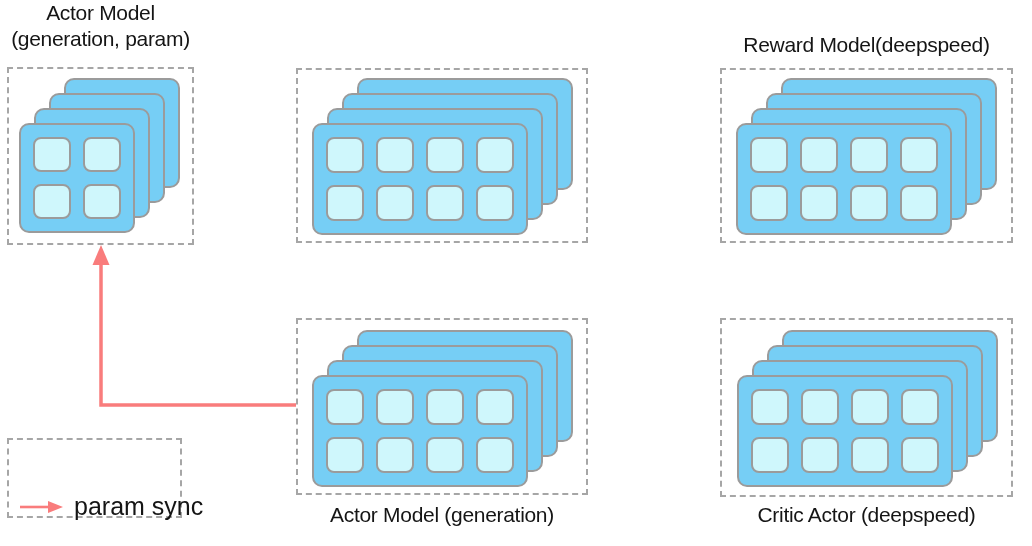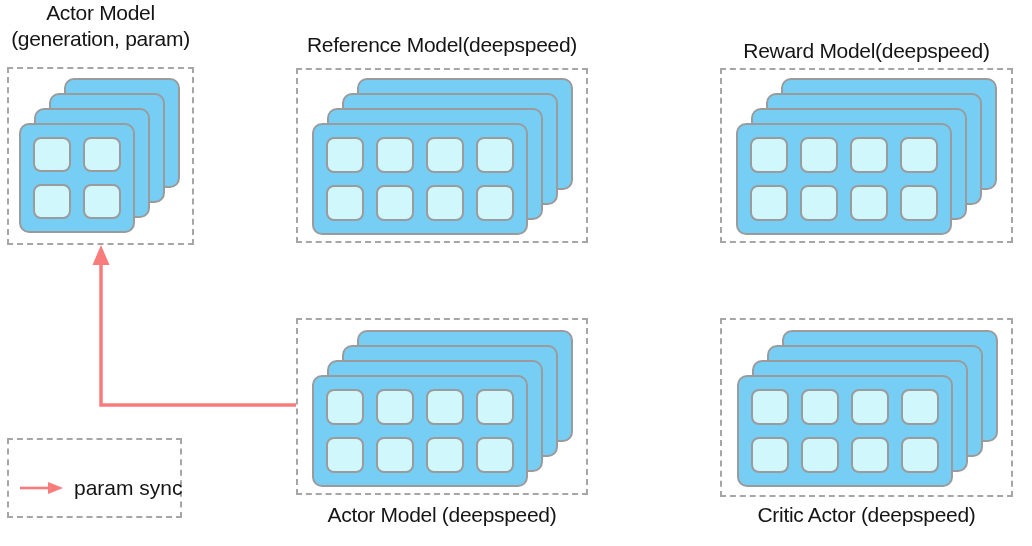--- a/index.html
+++ b/index.html
@@ -28,36 +28,35 @@
     display:grid;width:100%;height:100%;box-sizing:border-box;
     padding:12px;gap:12px;
   }
   .cell{
     background:var(--cell,#cff7fc);
     border:2px solid var(--card-border,#9b9b9b);
     border-radius:8px;
   }
   .overlay{position:absolute;left:0;top:0;pointer-events:none;}
   .legend-row{
-    position:absolute;left:10px;top:36px;display:flex;align-items:center;gap:9px;
-    font-size:21px;white-space:nowrap;
+    position:absolute;left:10px;top:52px;display:flex;align-items:center;gap:9px;
+    font-size:25px;white-space:nowrap;
   }
   .legend-arrow{flex:0 0 auto;display:block;}
 </style>
 </head>
 <body>
 
 <div class="canvas">
 
   <div class="title" id="title-0" style="left:0;top:0;width:201px;">
     <div>Actor Model</div>
     <div>(generation, param)</div>
   </div>
-  <div class="title" id="title-1" style="left:296px;top:32px;width:292px;">Reference Model(deepspeed)</div>
-  <div class="title" id="title-2" style="left:720px;top:32px;width:293px;margin-top:6px;">Reward Model(deepspeed)</div>
+  <div class="title" id="title-2" style="left:720px;top:32px;width:293px;">Reward Model(deepspeed)</div>
 
   <div class="box" style="left:7px;top:67px;width:187px;height:178px;">
     <div class="stack stack-small" style="left:10px;top:9px;width:161px;height:155px;">
         <div class="card" style="left: 45px; top: 0px;"></div>
         <div class="card" style="left: 30px; top: 15px;"></div>
         <div class="card" style="left: 15px; top: 30px;"></div>
         <div class="card" style="left: 0px; top: 45px;">
           <div class="cell-grid" style="grid-template-columns: repeat(2, 1fr); grid-template-rows: repeat(2, 1fr);">
             <div class="cell"></div>
             <div class="cell"></div>
@@ -141,21 +140,21 @@
             <div class="cell"></div>
             <div class="cell"></div>
             <div class="cell"></div>
             <div class="cell"></div>
             <div class="cell"></div>
           </div>
         </div>
       </div>
   </div>
 
-  <div class="title" id="title-3" style="left:296px;top:502px;width:292px;">Actor Model (deepspeed)</div>
+  <div class="title" id="title-3" style="left:296px;top:502px;width:292px;">Actor Model (generation)</div>
   <div class="title" id="title-4" style="left:720px;top:502px;width:293px;">Critic Actor (deepspeed)</div>
 
   <div class="box" style="left:7px;top:438px;width:175px;height:80px;">
     <div class="legend-row">
       <svg class="legend-arrow" width="46" height="18" viewBox="0 0 46 18">
         <line x1="1" y1="9" x2="30" y2="9" style="stroke:var(--arrow,#f97c7c);" stroke-width="2.6"></line>
         <polygon points="44,9 29,3 29,15" style="fill:var(--arrow,#f97c7c);"></polygon>
       </svg>
       <span>param sync</span>
     </div>

